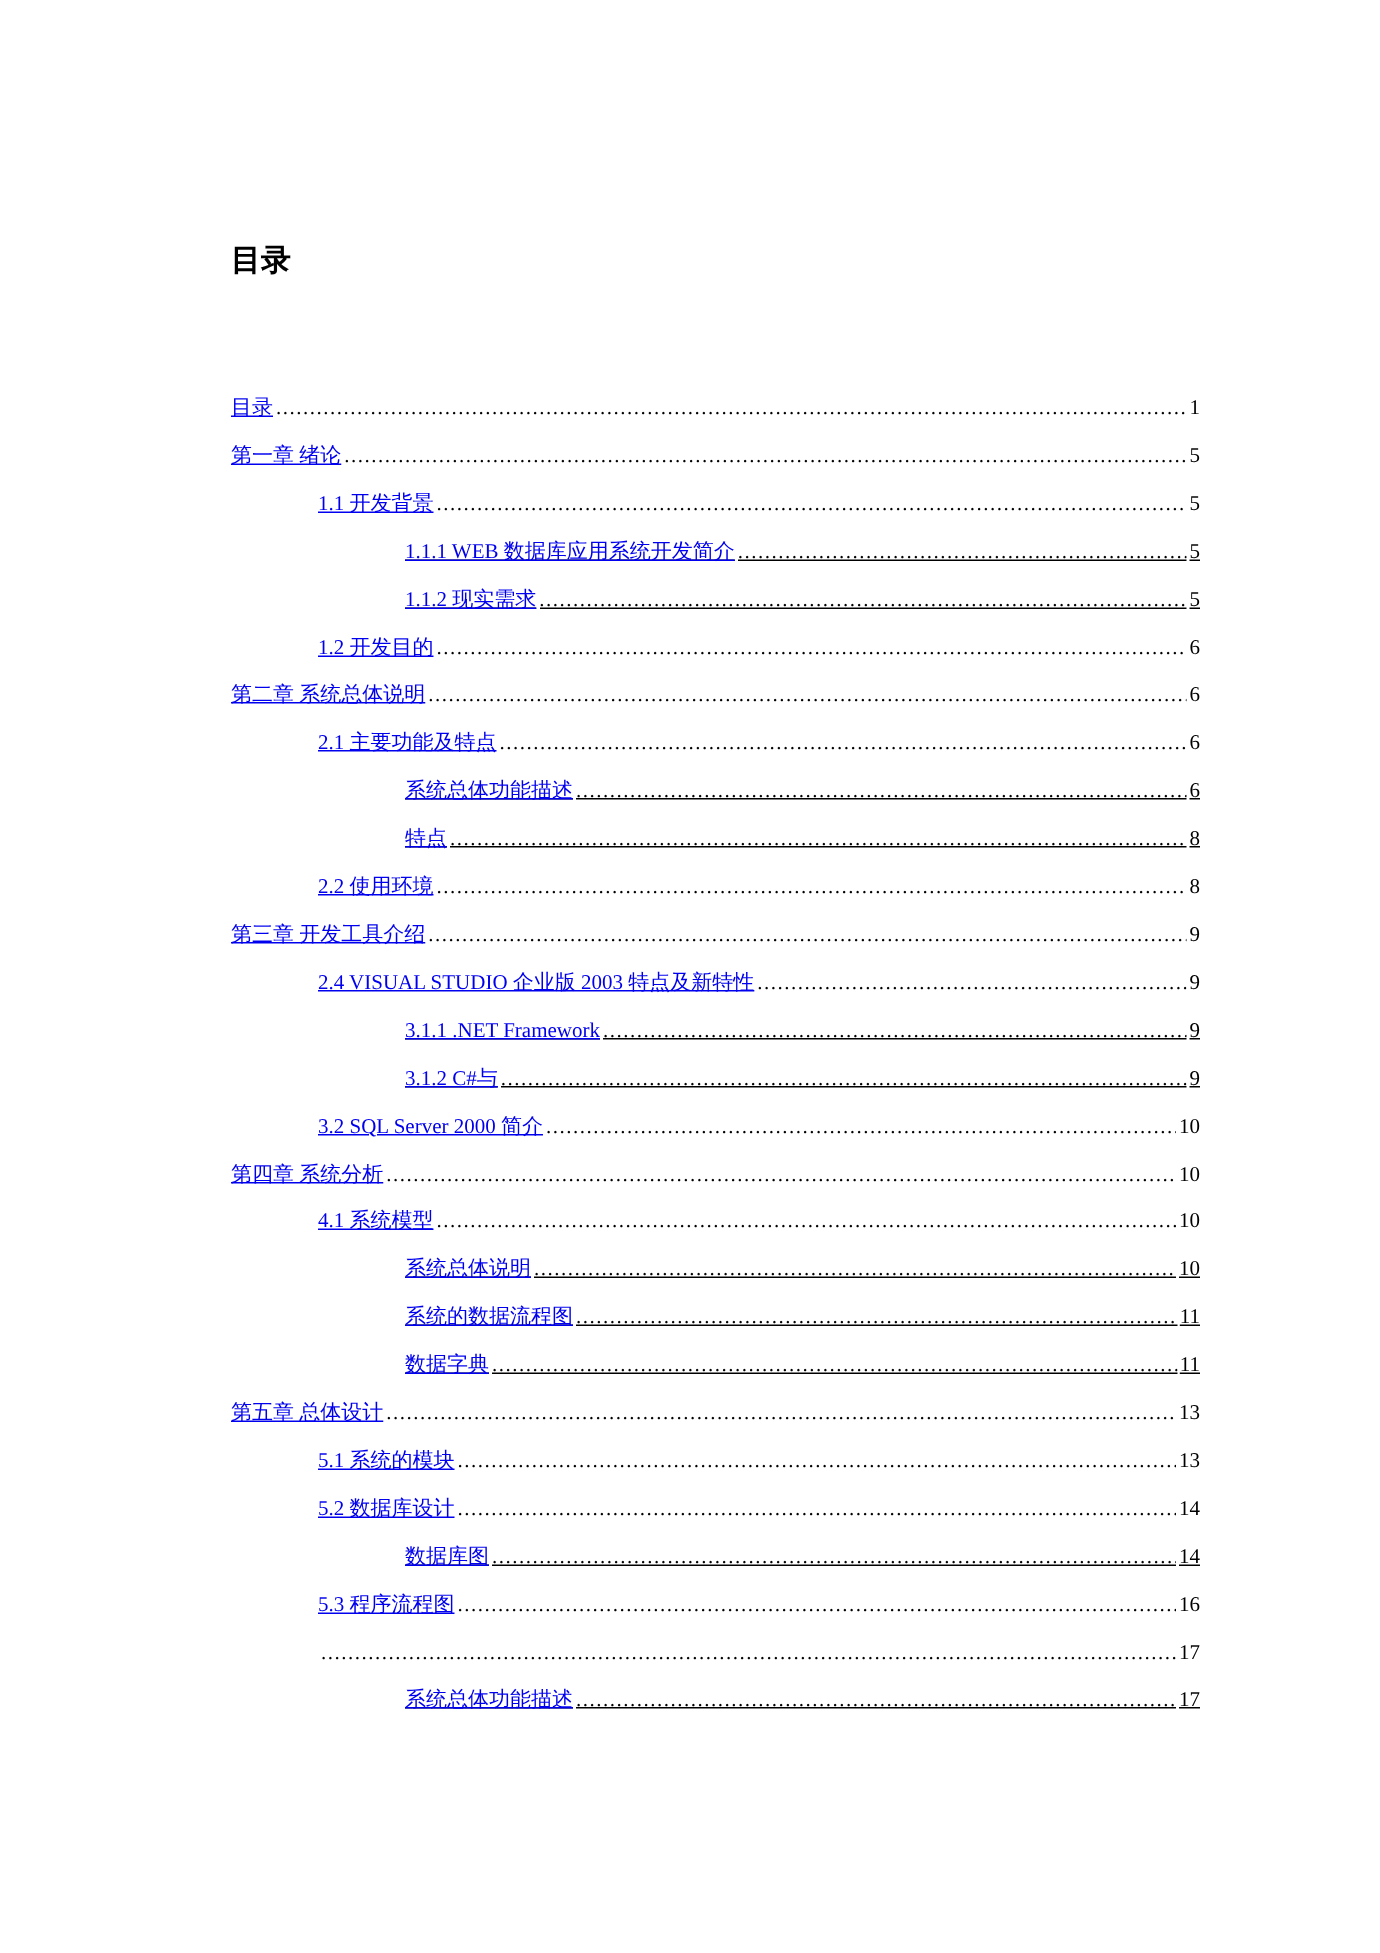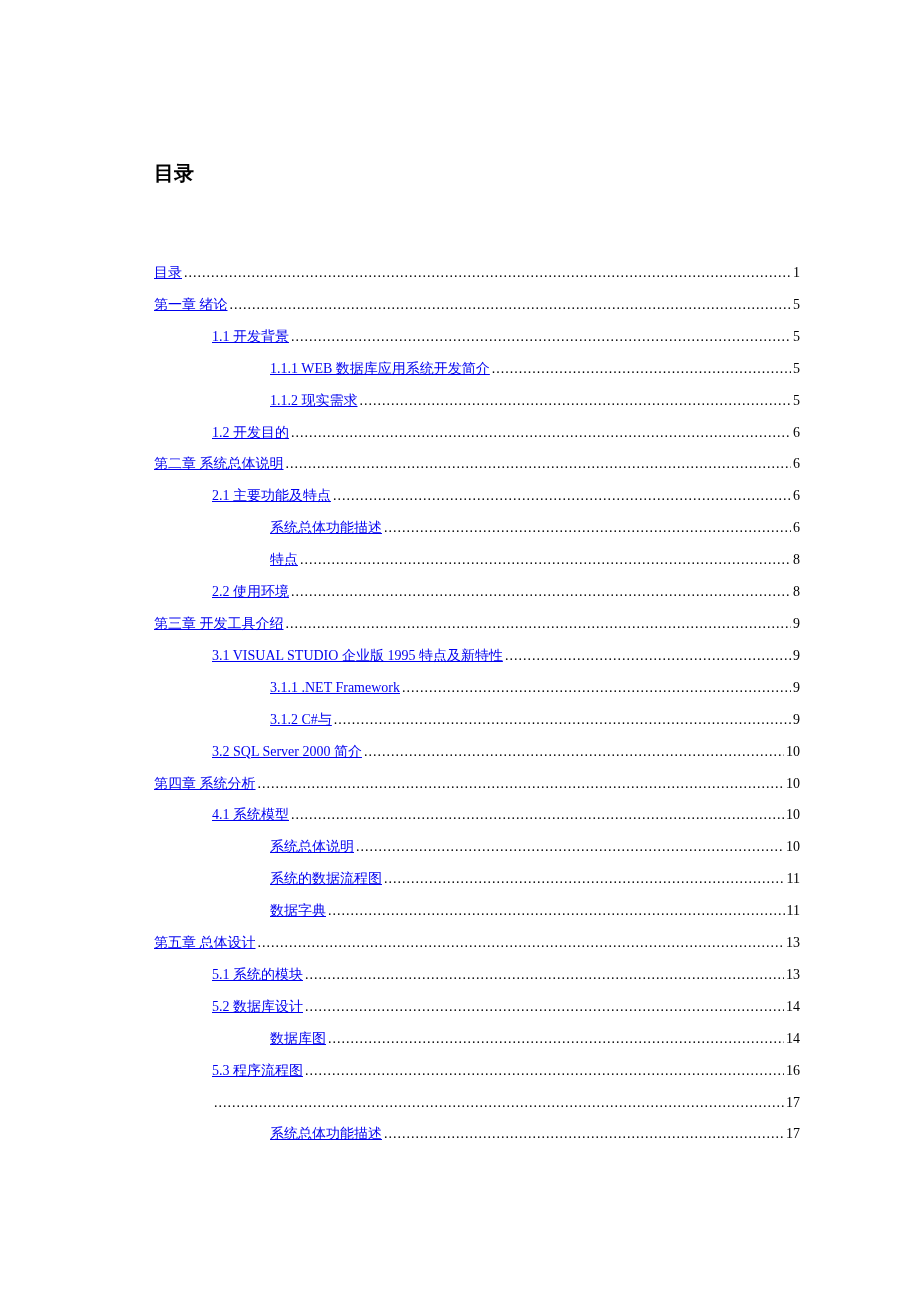--- a/index.html
+++ b/index.html
@@ -37,21 +37,21 @@
       margin: 0 2px;
     }
     .toc-dots::before {
       content: "..............................................................................................................................................................................................";
     }
     .toc-page {
       color: #000;
     }
     .indent-0 { padding-left: 0; }
     .indent-1 { padding-left: 58px; }
-    .indent-2 { padding-left: 116px; }
+    .indent-2 { padding-left: 116px; text-decoration: underline; }
   </style>
 </head>
 <body>
 
 <div class="title">目录</div>
 
 <div id="toc-container">
     <div class="toc-entry indent-0">
       <a>目录</a>
       <span class="toc-dots"></span>
@@ -106,21 +106,21 @@
       <a>2.2 使用环境</a>
       <span class="toc-dots"></span>
       <span class="toc-page">8</span>
     </div>
     <div class="toc-entry indent-0">
       <a>第三章 开发工具介绍</a>
       <span class="toc-dots"></span>
       <span class="toc-page">9</span>
     </div>
     <div class="toc-entry indent-1">
-      <a>3.1  VISUAL STUDIO 企业版 1995 特点及新特性</a>
+      <a>2.4  VISUAL STUDIO 企业版 2003 特点及新特性</a>
       <span class="toc-dots"></span>
       <span class="toc-page">9</span>
     </div>
     <div class="toc-entry indent-2">
       <a>3.1.1   .NET Framework</a>
       <span class="toc-dots"></span>
       <span class="toc-page">9</span>
     </div>
     <div class="toc-entry indent-2">
       <a>3.1.2   C#与</a>

